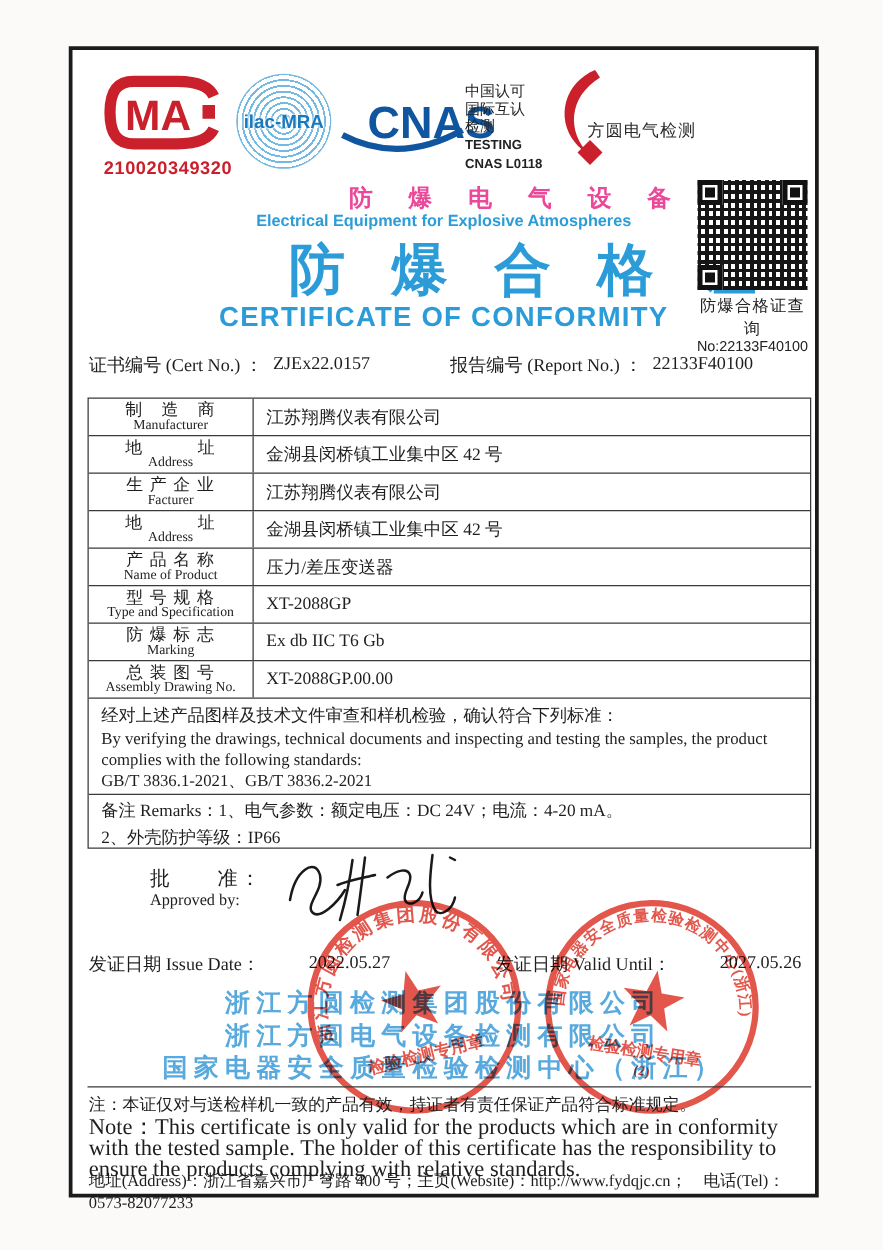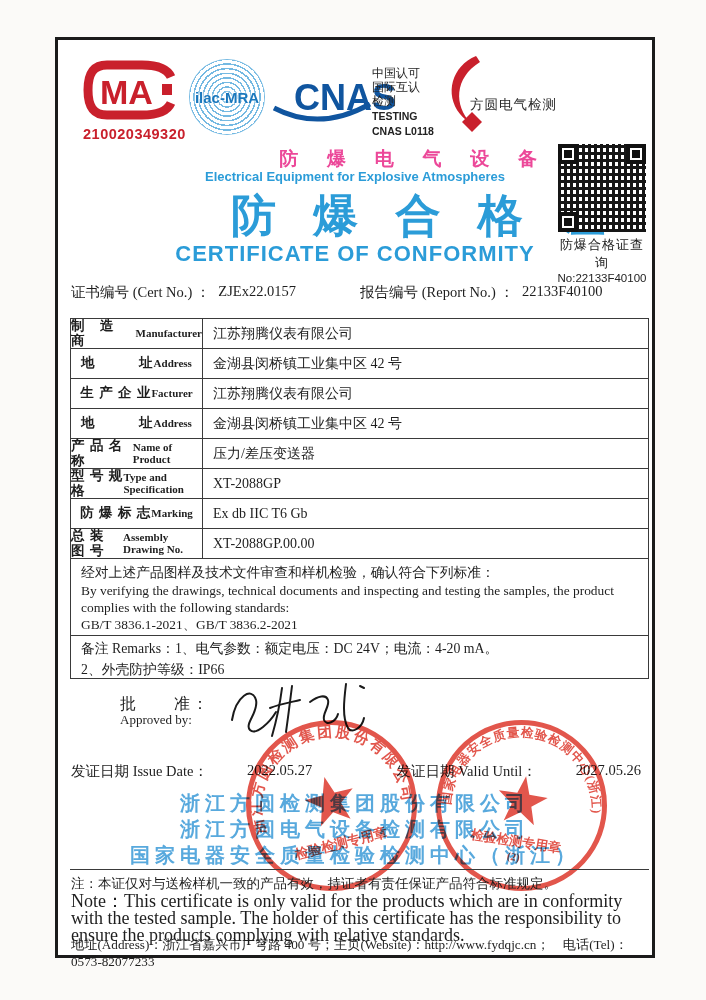--- a/index.html
+++ b/index.html
@@ -51,22 +51,22 @@
   .qr-caption{font-size:13px;margin-top:4px;color:#222;letter-spacing:1px;}
   .qr-number{font-size:11.5px;color:#222;font-family:"Liberation Sans",sans-serif;}
 
   
   .certrow{left:13px;top:243px;width:578px;font-size:14.5px;display:flex;}
   .certrow .pair2{margin-left:64px;}
 
   
   .ctable{left:12px;top:278px;width:579px;height:361px;border:1.5px solid #3a3a3a;box-sizing:border-box;}
   .trow{display:flex;height:30px;border-bottom:1px solid #3a3a3a;box-sizing:border-box;}
-  .tlabel{width:132px;border-right:1px solid #3a3a3a;box-sizing:border-box;display:flex;flex-direction:row;
-    align-items:center;justify-content:center;line-height:1.05;font-weight:bold;}
+  .tlabel{width:132px;border-right:1px solid #3a3a3a;box-sizing:border-box;display:flex;flex-direction:column;
+    align-items:center;justify-content:center;line-height:1.05;}
   .tlabel .cn{font-size:13.5px;letter-spacing:1px;}
   .tlabel .en{font-size:11px;}
   .tval{flex:1;display:flex;align-items:center;padding-left:10px;font-size:14px;}
   .stmt{height:77px;border-bottom:1px solid #3a3a3a;box-sizing:border-box;padding:4px 10px 0 10px;}
   .stmt .cn{font-size:13.8px;line-height:19px;}
   .stmt .en{font-size:13.4px;line-height:17px;}
   .rmks{height:44px;box-sizing:border-box;padding:2px 10px 0 10px;font-size:13.8px;line-height:21px;}
 
   
   .approve{left:62px;top:655px;line-height:1.15;}

